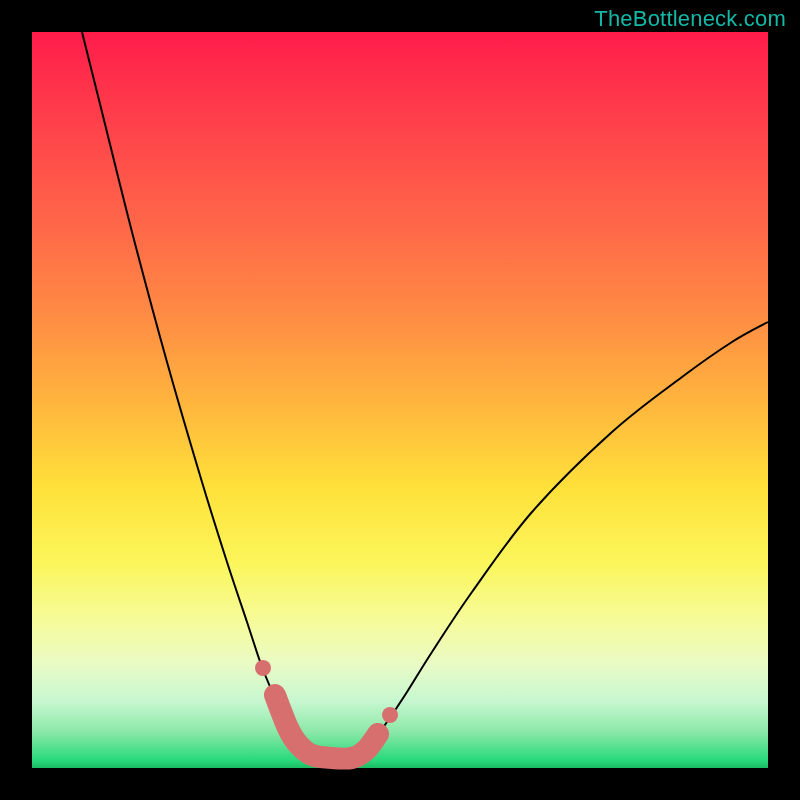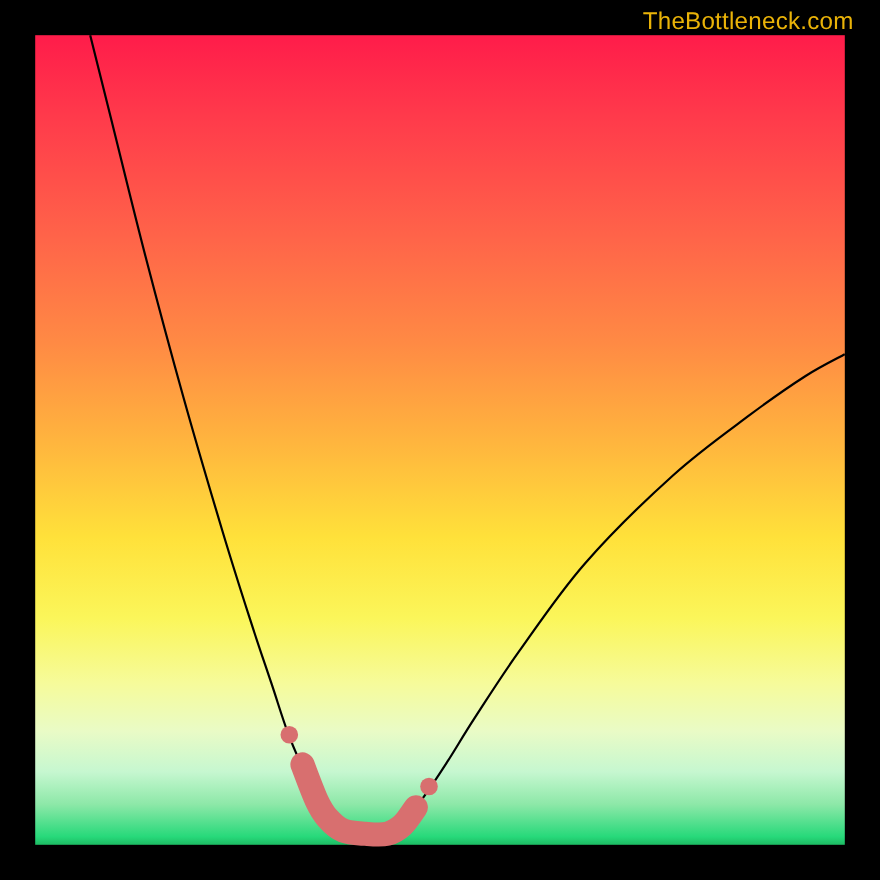--- a/index.html
+++ b/index.html
@@ -38,22 +38,22 @@
       #e9fbc6 86%,
       #c6f7d0 91%,
       #8de8a8 95%,
       #27d97a 99%,
       #1dbb63 100%
     );
   }
   .watermark {
     position: absolute;
     top: 6px;
-    right: 24px;
-    color: #eab308;
+    right: 14px;
+    color: #14b8a6;
     font-size: 22px;
     letter-spacing: 0.2px;
     user-select: none;
   }
   svg.curves {
     position: absolute;
     left: 0;
     top: 0;
     width: 736px;
     height: 736px;

